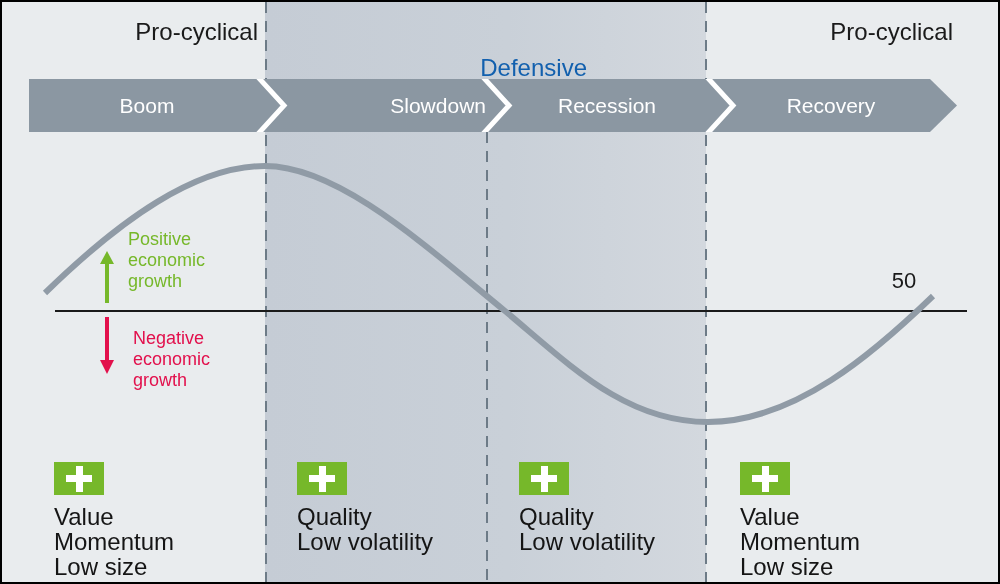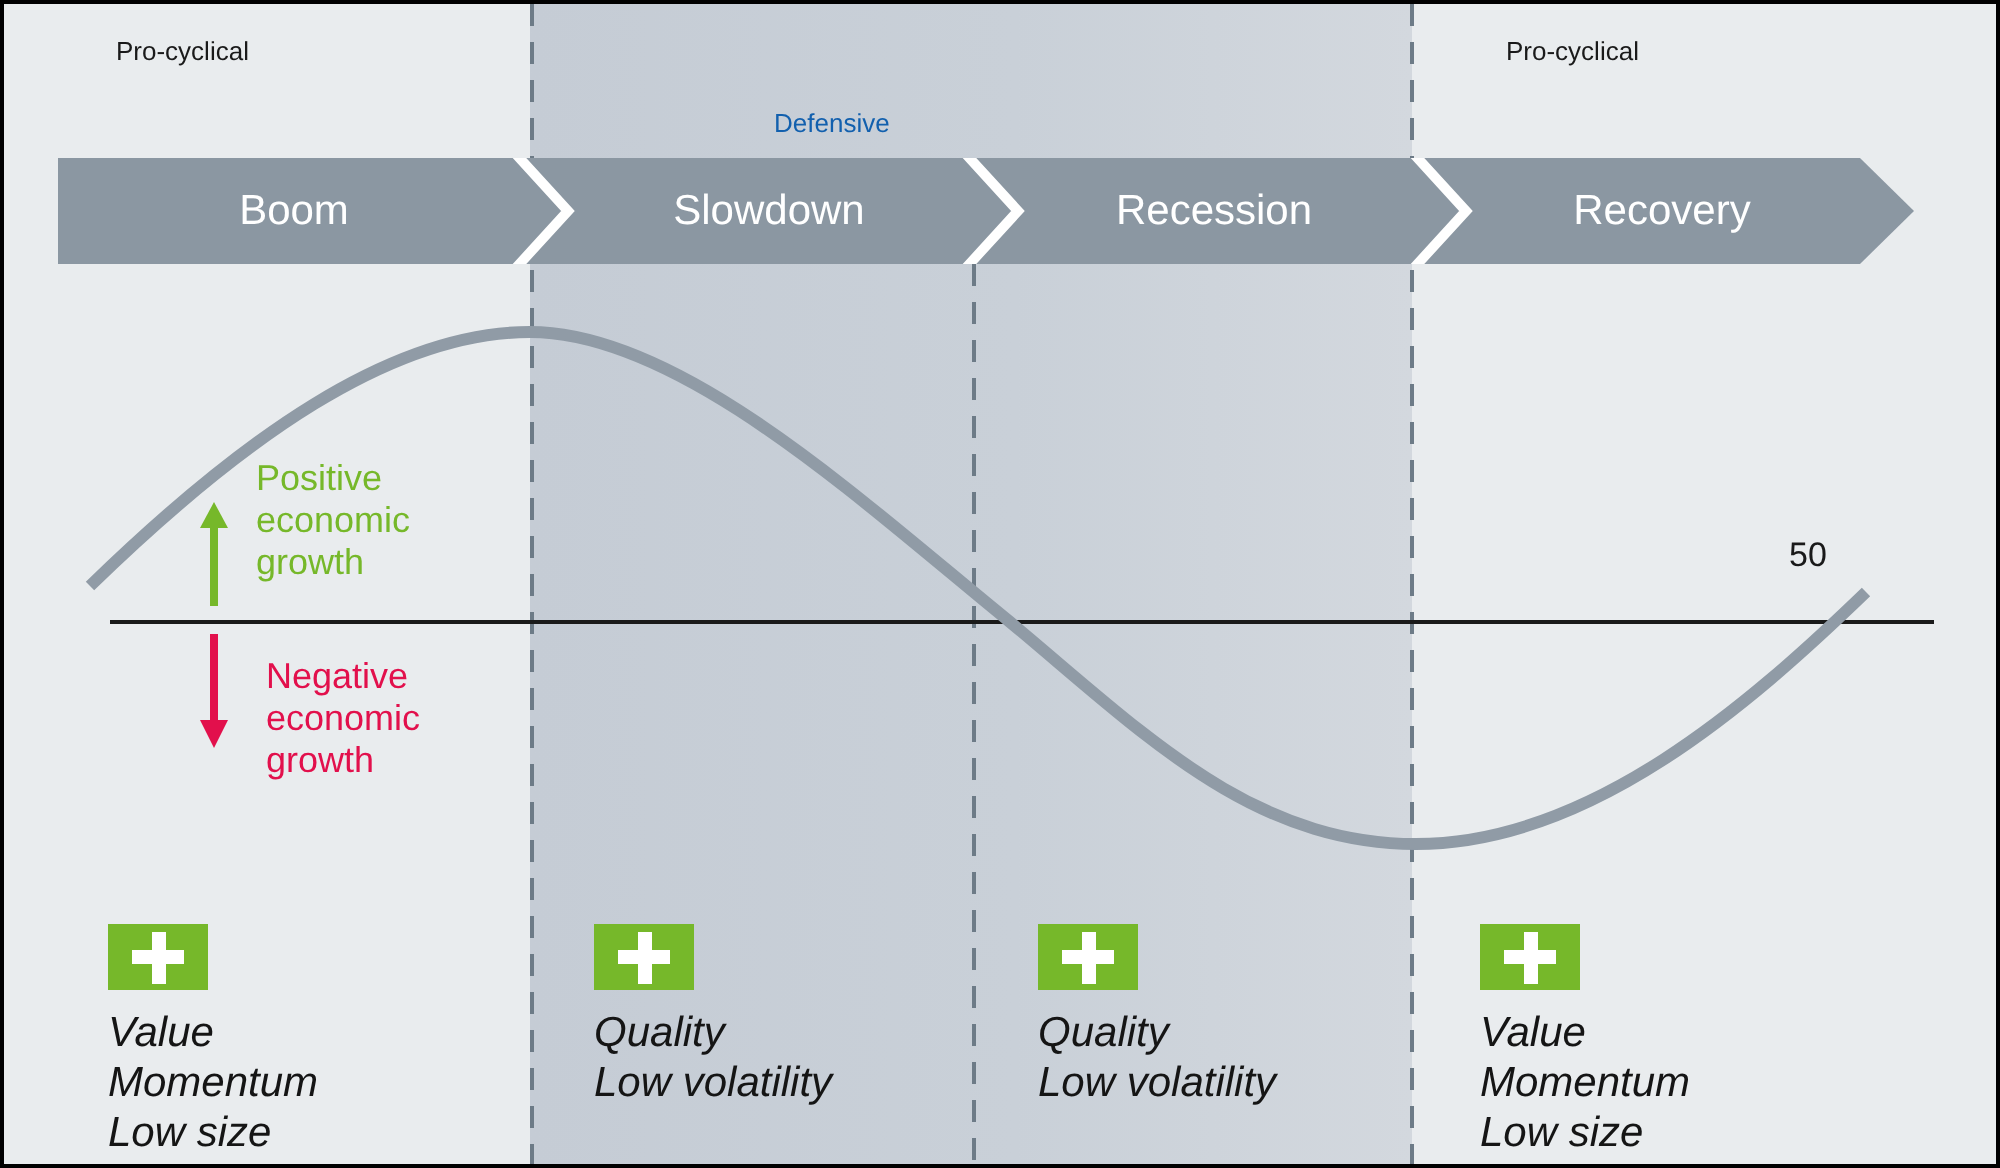--- a/index.html
+++ b/index.html
@@ -12,50 +12,50 @@
     position:absolute;left:263px;top:0;width:441px;height:100%;
     background:linear-gradient(90deg,#c5ccd5 0%,#c9d0d8 55%,#d3d8de 100%);
   }
   .dash{
     position:absolute;width:2px;
     background-image:repeating-linear-gradient(180deg,#6d7b87 0px,#6d7b87 11px,rgba(0,0,0,0) 11px,rgba(0,0,0,0) 19px);
   }
   .dash-1{left:263px;top:0;height:100%;}
   .dash-2{left:484px;top:130px;height:450px;}
   .dash-3{left:703px;top:0;height:100%;}
-  .header-label{position:absolute;top:16px;width:200px;text-align:left;font-size:13px;}
+  .header-label{position:absolute;top:16px;width:200px;text-align:right;font-size:24px;}
   .hl-left{left:56px;}
   .hl-center{left:385px;color:#1260ae;margin-top:36px;}
   .hl-right{left:751px;}
   .phase-band{position:absolute;left:0;top:77px;width:996px;height:53px;border-radius:25px;}
   .phase-band svg{position:absolute;left:0;top:0;}
   .phase-label{
     position:absolute;top:0;height:53px;line-height:53px;text-align:center;
     color:#fff;font-size:21px;
   }
   .pl-0{left:27px;width:236px;}
-  .pl-1{left:281px;width:203px;}
+  .pl-1{left:281px;width:203px;text-align:right;}
   .pl-2{left:506px;width:198px;}
   .pl-3{left:730px;width:198px;}
   .axis-line{position:absolute;left:53px;top:308px;width:912px;height:2px;background:#1a1a1a;}
-  .threshold{position:absolute;left:886px;top:266px;width:32px;text-align:center;font-size:17px;}
+  .threshold{position:absolute;left:886px;top:266px;width:32px;text-align:center;font-size:22px;}
   .curve-layer{position:absolute;left:0;top:0;}
   .growth-text{position:absolute;font-size:18px;line-height:21px;}
   .growth-pos{left:126px;top:227px;color:#76b82a;}
   .growth-neg{left:131px;top:326px;color:#e2104c;}
   .growth-text span{display:block;}
   .factor-group{position:absolute;top:460px;}
   .fg-0{left:52px;}
   .fg-1{left:295px;}
   .fg-2{left:517px;}
   .fg-3{left:738px;}
   .plus-badge{position:relative;width:50px;height:33px;background:#76b82a;margin-bottom:9px;}
   .plus-h{position:absolute;left:50%;top:50%;width:26px;height:7px;margin:-3.5px 0 0 -13px;background:#fff;}
   .plus-v{position:absolute;left:50%;top:50%;width:7px;height:26px;margin:-13px 0 0 -3.5px;background:#fff;}
-  .factor-lines{font-size:21px;line-height:25px;color:#151515;font-style:italic;}
+  .factor-lines{font-size:24px;line-height:25px;color:#151515;}
   .factor-lines span{display:block;}
 </style>
 </head>
 <body>
 
 <div class="stage">
 
   <div class="defensive-region"></div>
 
   <div class="dash dash-1"></div>

